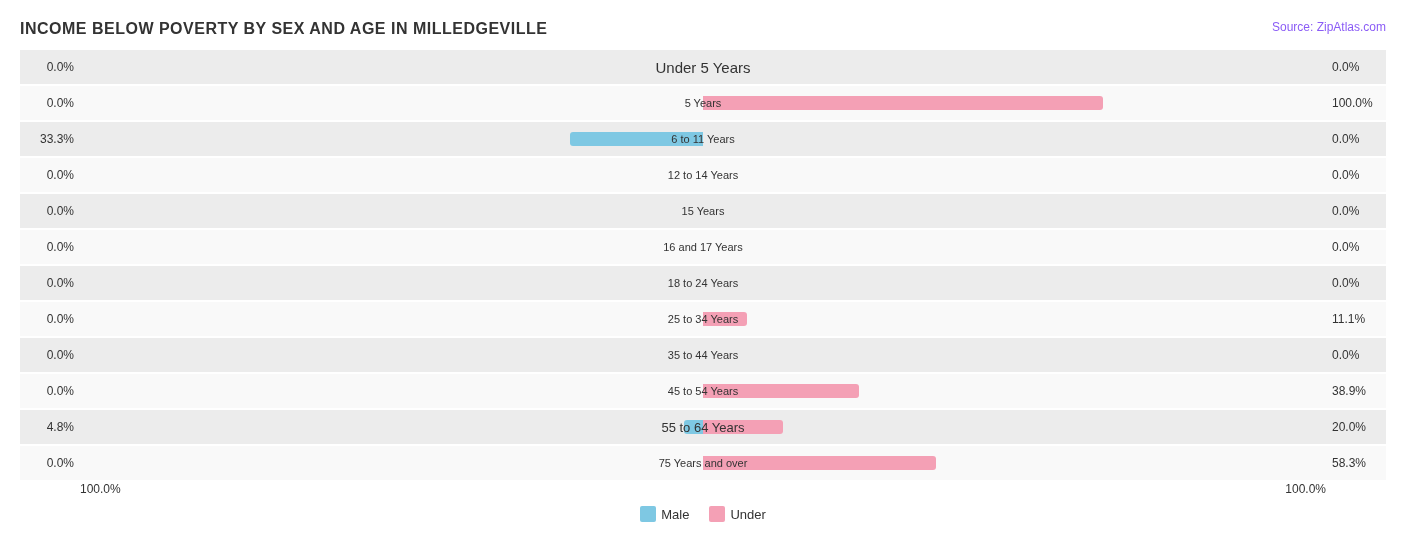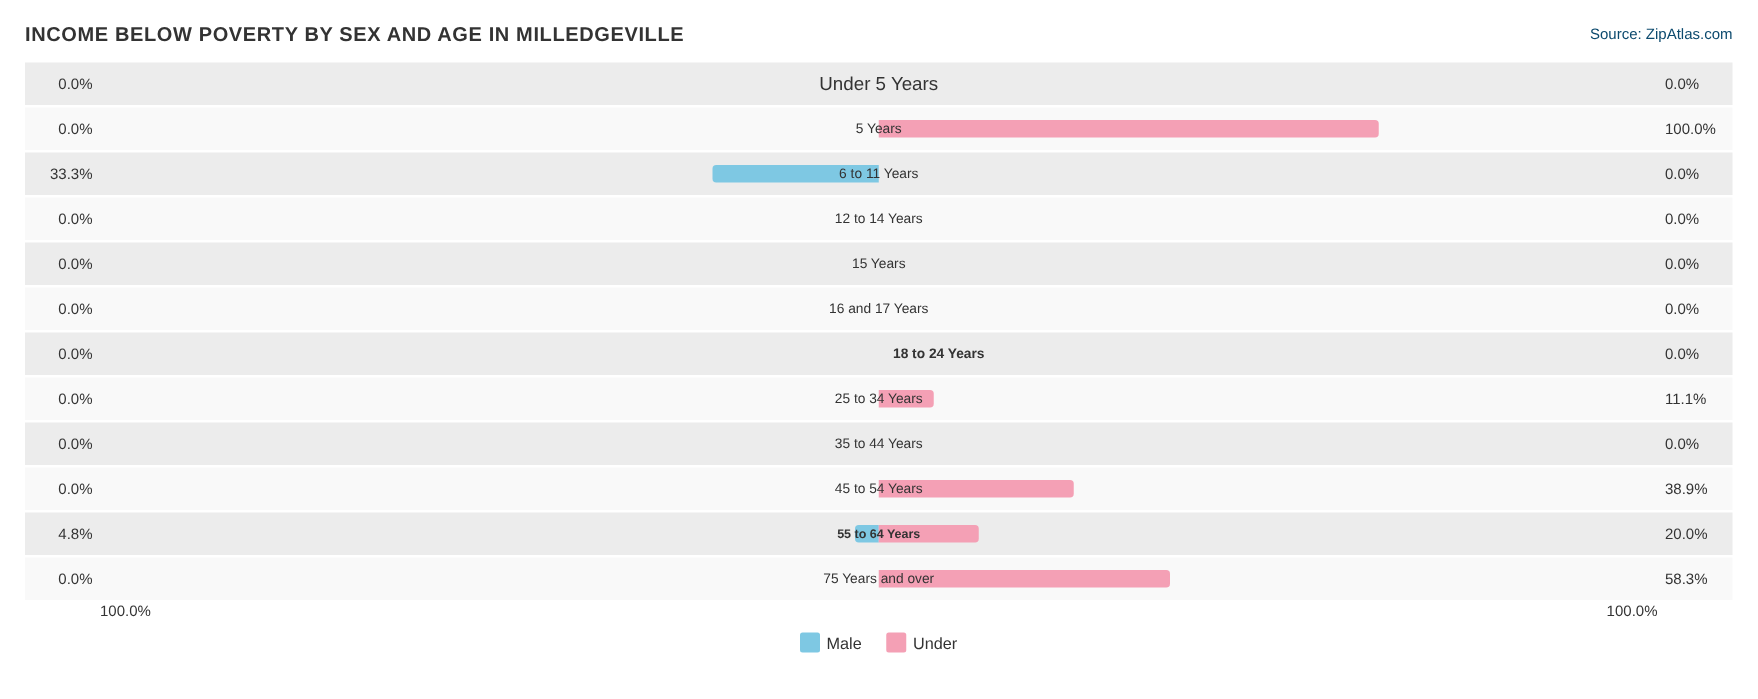--- a/index.html
+++ b/index.html
@@ -20,21 +20,21 @@
       color: #333;
       text-transform: uppercase;
       letter-spacing: 0.5px;
       margin-bottom: 4px;
     }
     .source-label {
       position: absolute;
       top: 0;
       right: 0;
       font-size: 12px;
-      color: #0c4a6e;
+      color: #8b5cf6;
     }
     .chart-body {
       margin-top: 12px;
       width: 100%;
     }
     .row {
       display: flex;
       align-items: center;
       height: 34px;
       margin-bottom: 2px;
@@ -193,21 +193,21 @@
   </div>
       <div class="row">
     <div class="left-value">0.0%</div>
     <div class="bar-area" style="position:relative;">
       <div style="position:absolute;left:0;right:0;top:0;bottom:0;display:flex;align-items:center;">
 
         <div style="position:absolute;right:50%;height:14px;background:#7ec8e3;border-radius:3px 0 0 3px;width:0px;"></div>
 
         <div style="position:absolute;left:50%;height:14px;background:#f4a0b5;border-radius:0 3px 3px 0;width:0px;"></div>
 
-        <div style="position:absolute;left:50%;transform:translateX(-50%);font-size:11px;color:#333;white-space:nowrap;z-index:10;font-weight:700;margin-left:48px;">18 to 24 Years</div>
+        <div style="position:absolute;left:50%;transform:translateX(-50%);font-size:11px;color:#333;white-space:nowrap;z-index:10;font-weight:400;">18 to 24 Years</div>
       </div>
     </div>
     <div class="right-value">0.0%</div>
   </div>
       <div class="row">
     <div class="left-value">0.0%</div>
     <div class="bar-area" style="position:relative;">
       <div style="position:absolute;left:0;right:0;top:0;bottom:0;display:flex;align-items:center;">
 
         <div style="position:absolute;right:50%;height:14px;background:#7ec8e3;border-radius:3px 0 0 3px;width:0px;"></div>
@@ -249,21 +249,21 @@
   </div>
       <div class="row">
     <div class="left-value">4.8%</div>
     <div class="bar-area" style="position:relative;">
       <div style="position:absolute;left:0;right:0;top:0;bottom:0;display:flex;align-items:center;">
 
         <div style="position:absolute;right:50%;height:14px;background:#7ec8e3;border-radius:3px 0 0 3px;width:19.2px;"></div>
 
         <div style="position:absolute;left:50%;height:14px;background:#f4a0b5;border-radius:0 3px 3px 0;width:80px;"></div>
 
-        <div style="position:absolute;left:50%;transform:translateX(-50%);font-size:10px;color:#333;white-space:nowrap;z-index:10;font-weight:700;">55 to 64 Years</div>
+        <div style="position:absolute;left:50%;transform:translateX(-50%);font-size:13px;color:#333;white-space:nowrap;z-index:10;font-weight:400;">55 to 64 Years</div>
       </div>
     </div>
     <div class="right-value">20.0%</div>
   </div>
       <div class="row">
     <div class="left-value">0.0%</div>
     <div class="bar-area" style="position:relative;">
       <div style="position:absolute;left:0;right:0;top:0;bottom:0;display:flex;align-items:center;">
 
         <div style="position:absolute;right:50%;height:14px;background:#7ec8e3;border-radius:3px 0 0 3px;width:0px;"></div>

